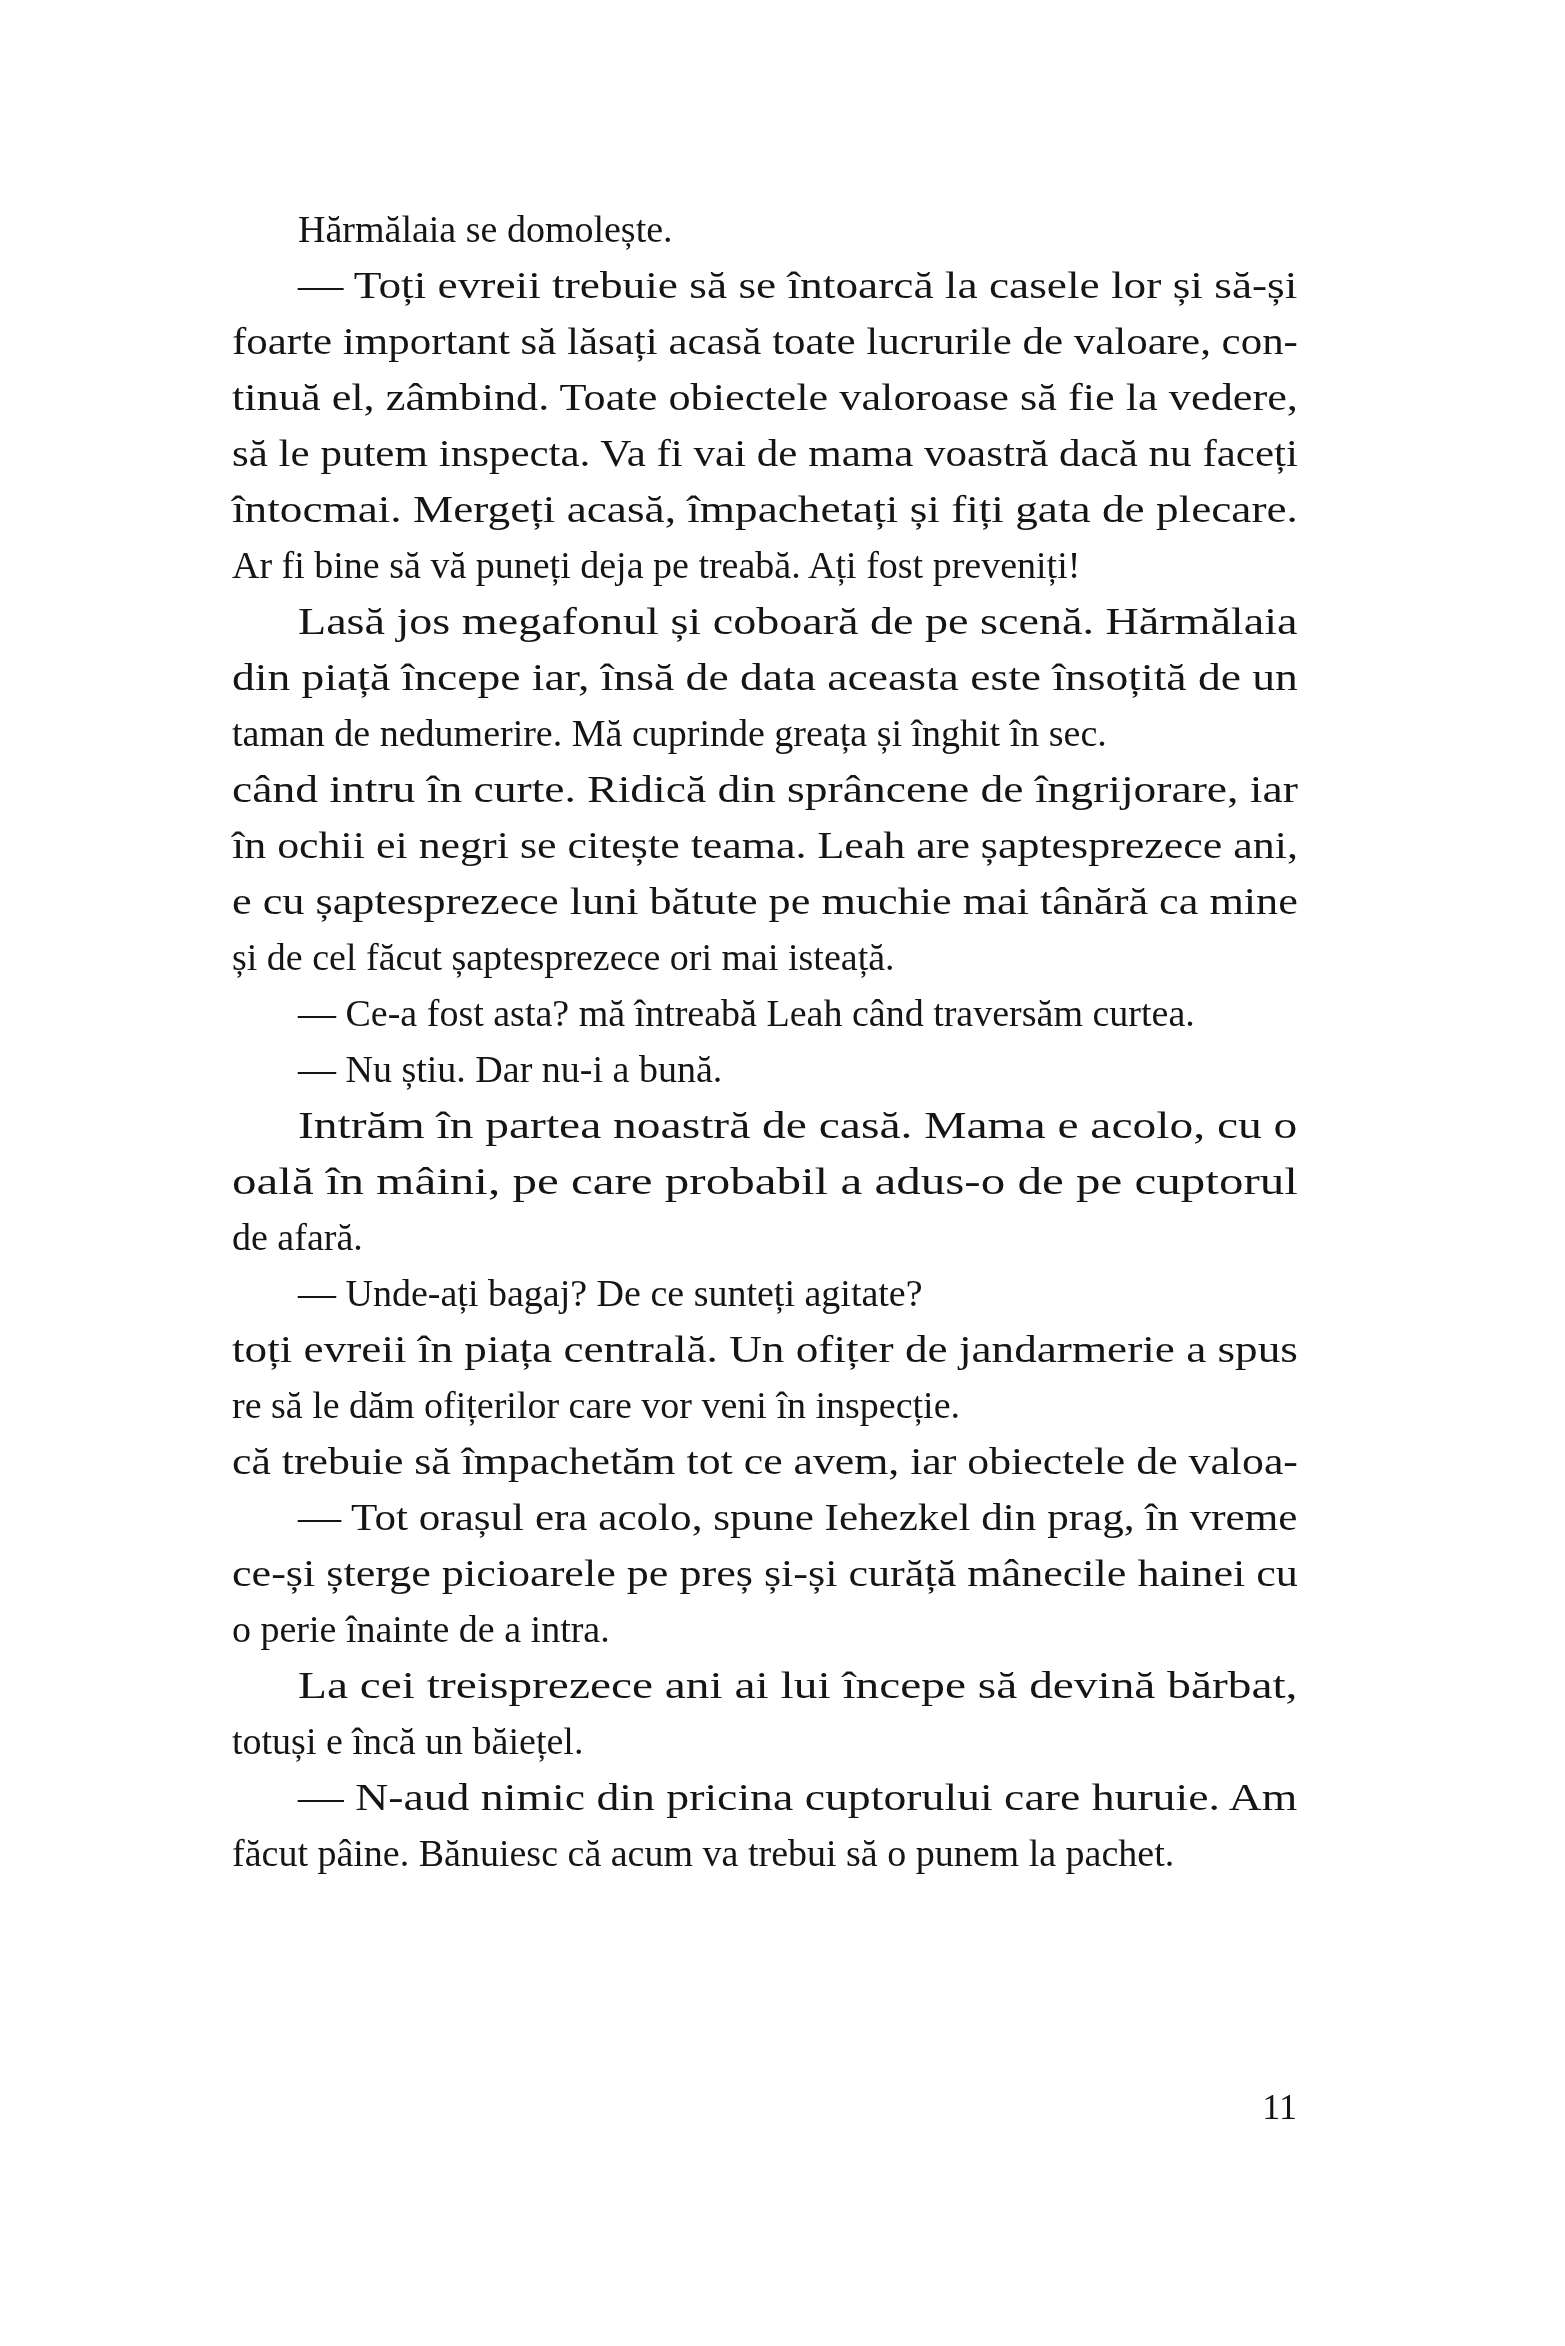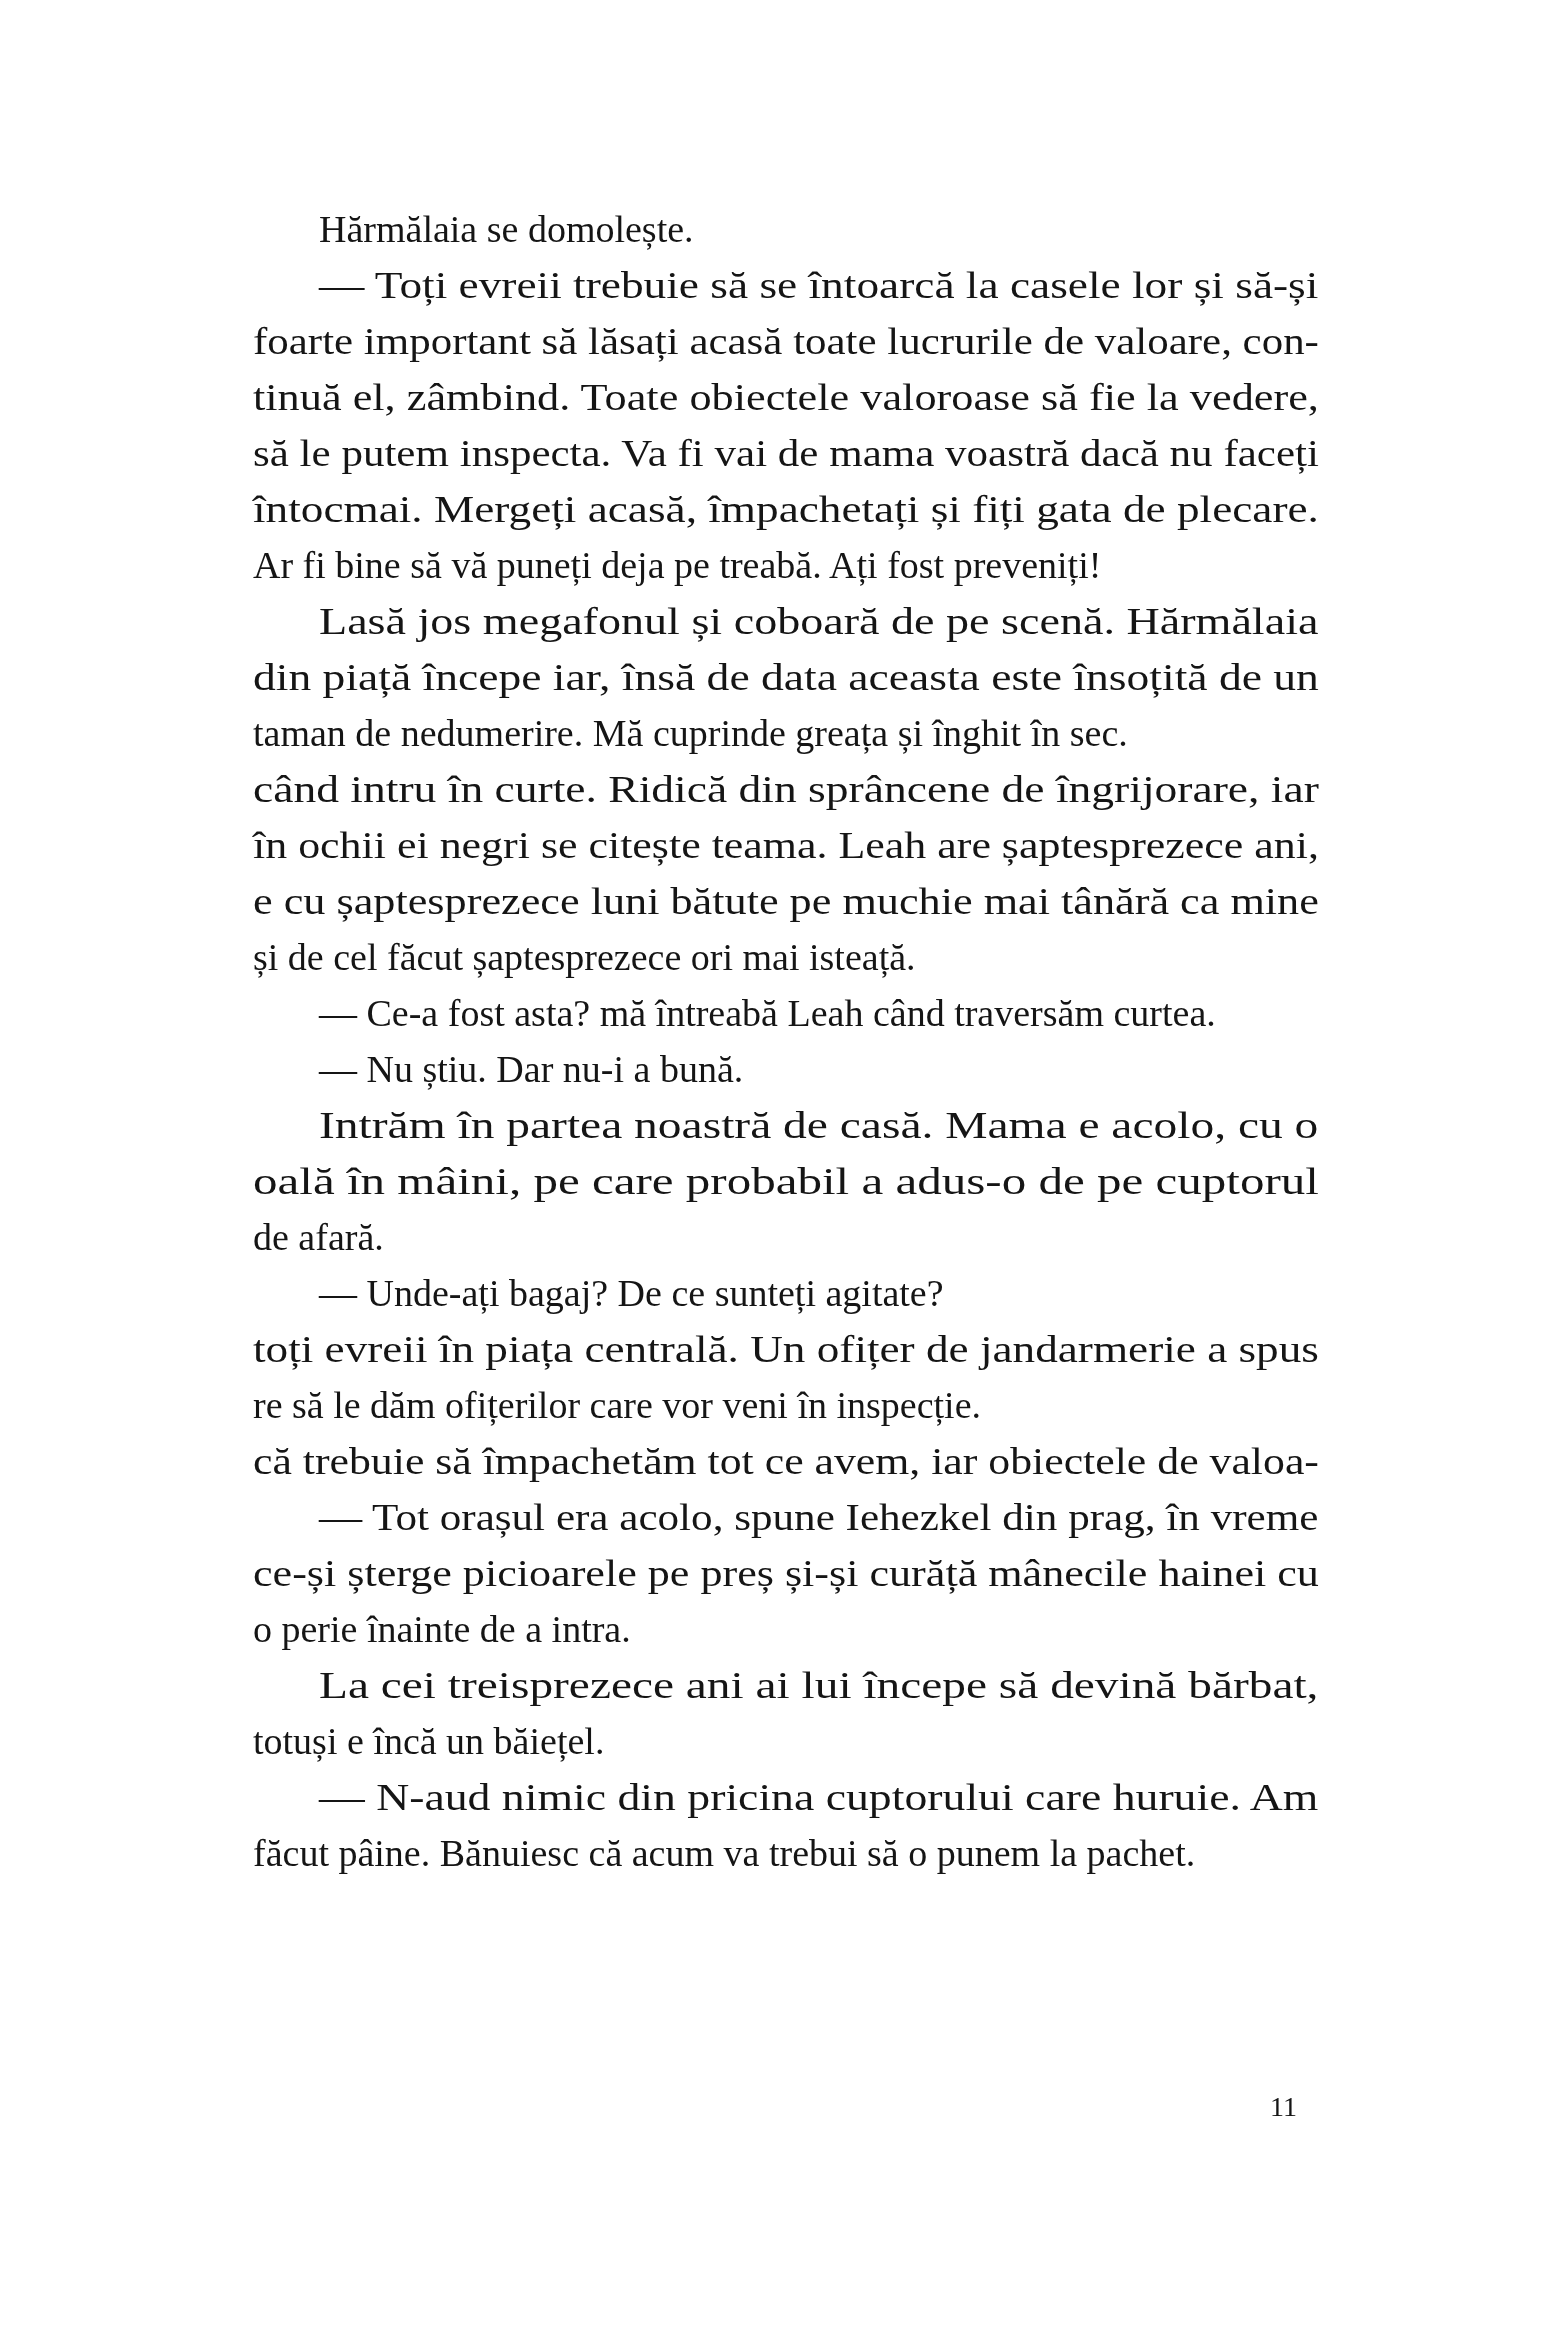--- a/index.html
+++ b/index.html
@@ -12,21 +12,21 @@
     color: #151515;
   }
   .page {
     position: absolute;
     inset: 0;
     background: #ffffff;
     overflow: hidden;
   }
   .text-block {
     position: absolute;
-    left: 253px;
+    left: 232px;
     top: 201px;
     width: 1062px;
     font-size: 38px;
     line-height: 56px;
   }
   .para { margin: 0; }
   .line {
     height: 56px;
     white-space: nowrap;
     overflow: visible;
@@ -35,21 +35,21 @@
   .line-text {
     display: inline-block;
     transform-origin: 0 0;
   }
   .page-number {
     position: absolute;
     left: 235px;
     top: 2086px;
     width: 1062px;
     text-align: right;
-    font-size: 28px;
+    font-size: 36px;
     line-height: 42px;
   }
 </style>
 </head>
 <body>
 
 <div class="page">
   <div class="text-block" id="text-block">
       <div class="para">
         <div class="line first"><span class="line-text">Hărmălaia se domolește.</span></div>

